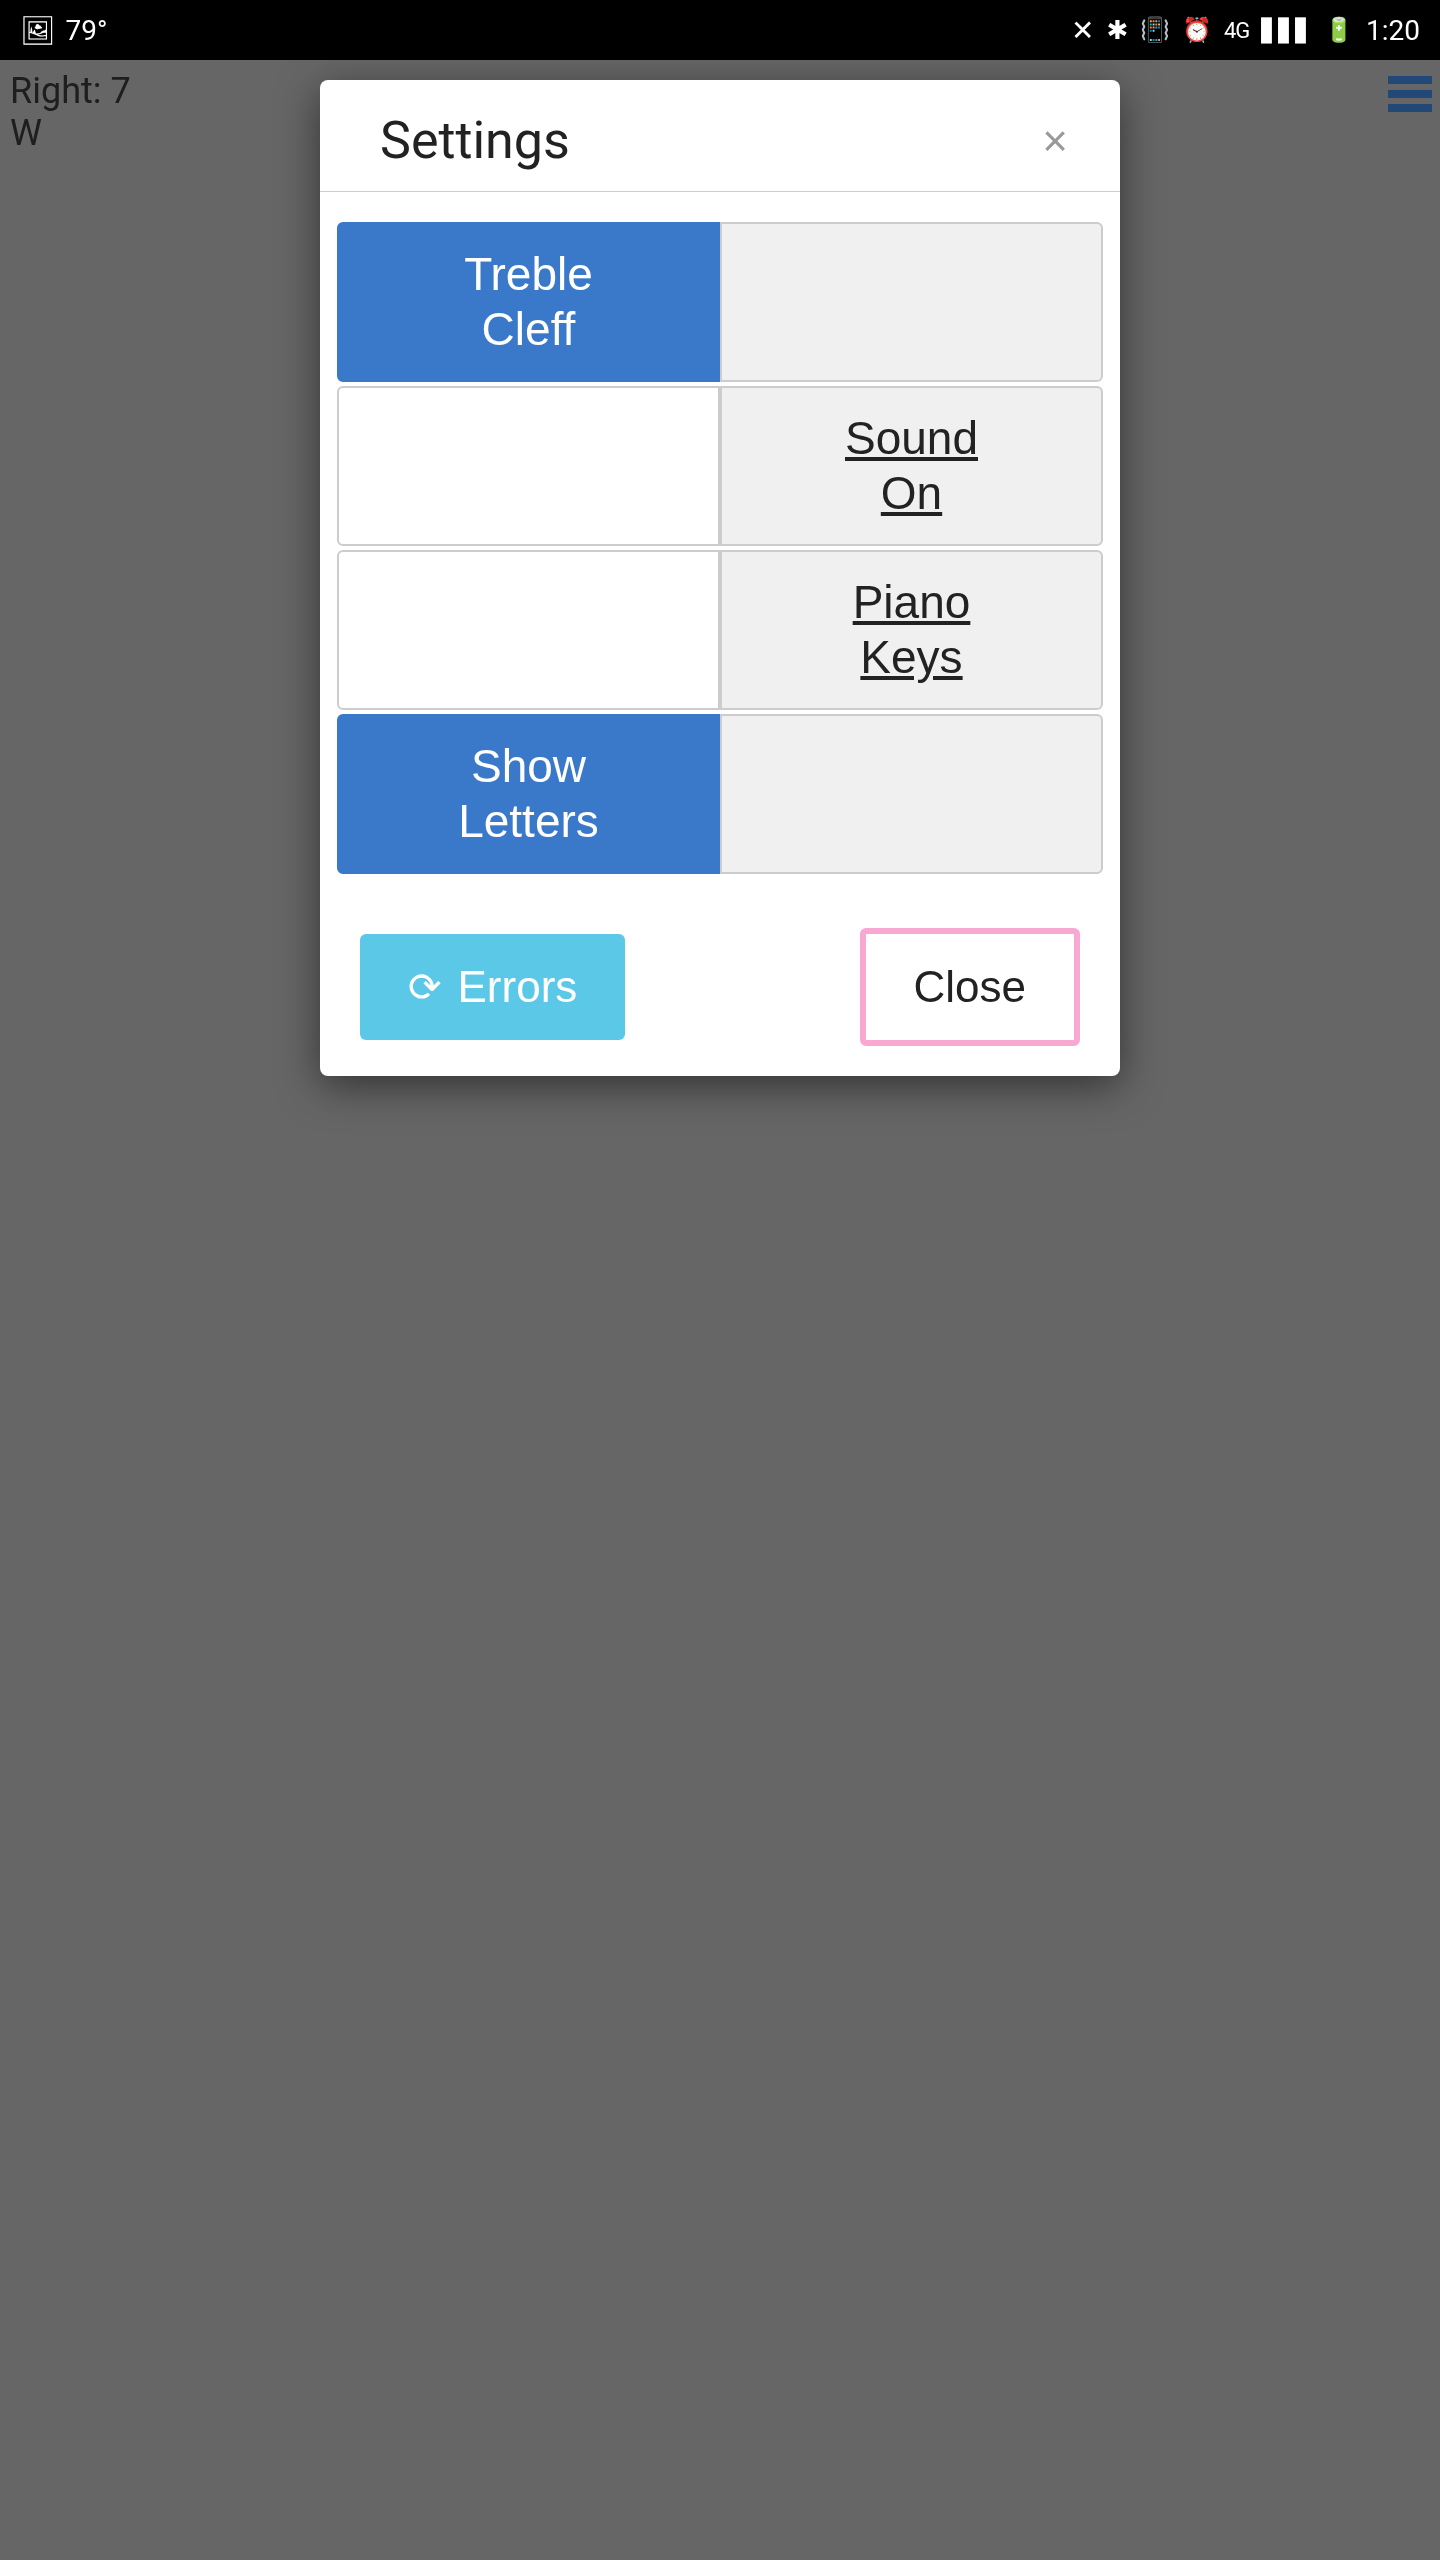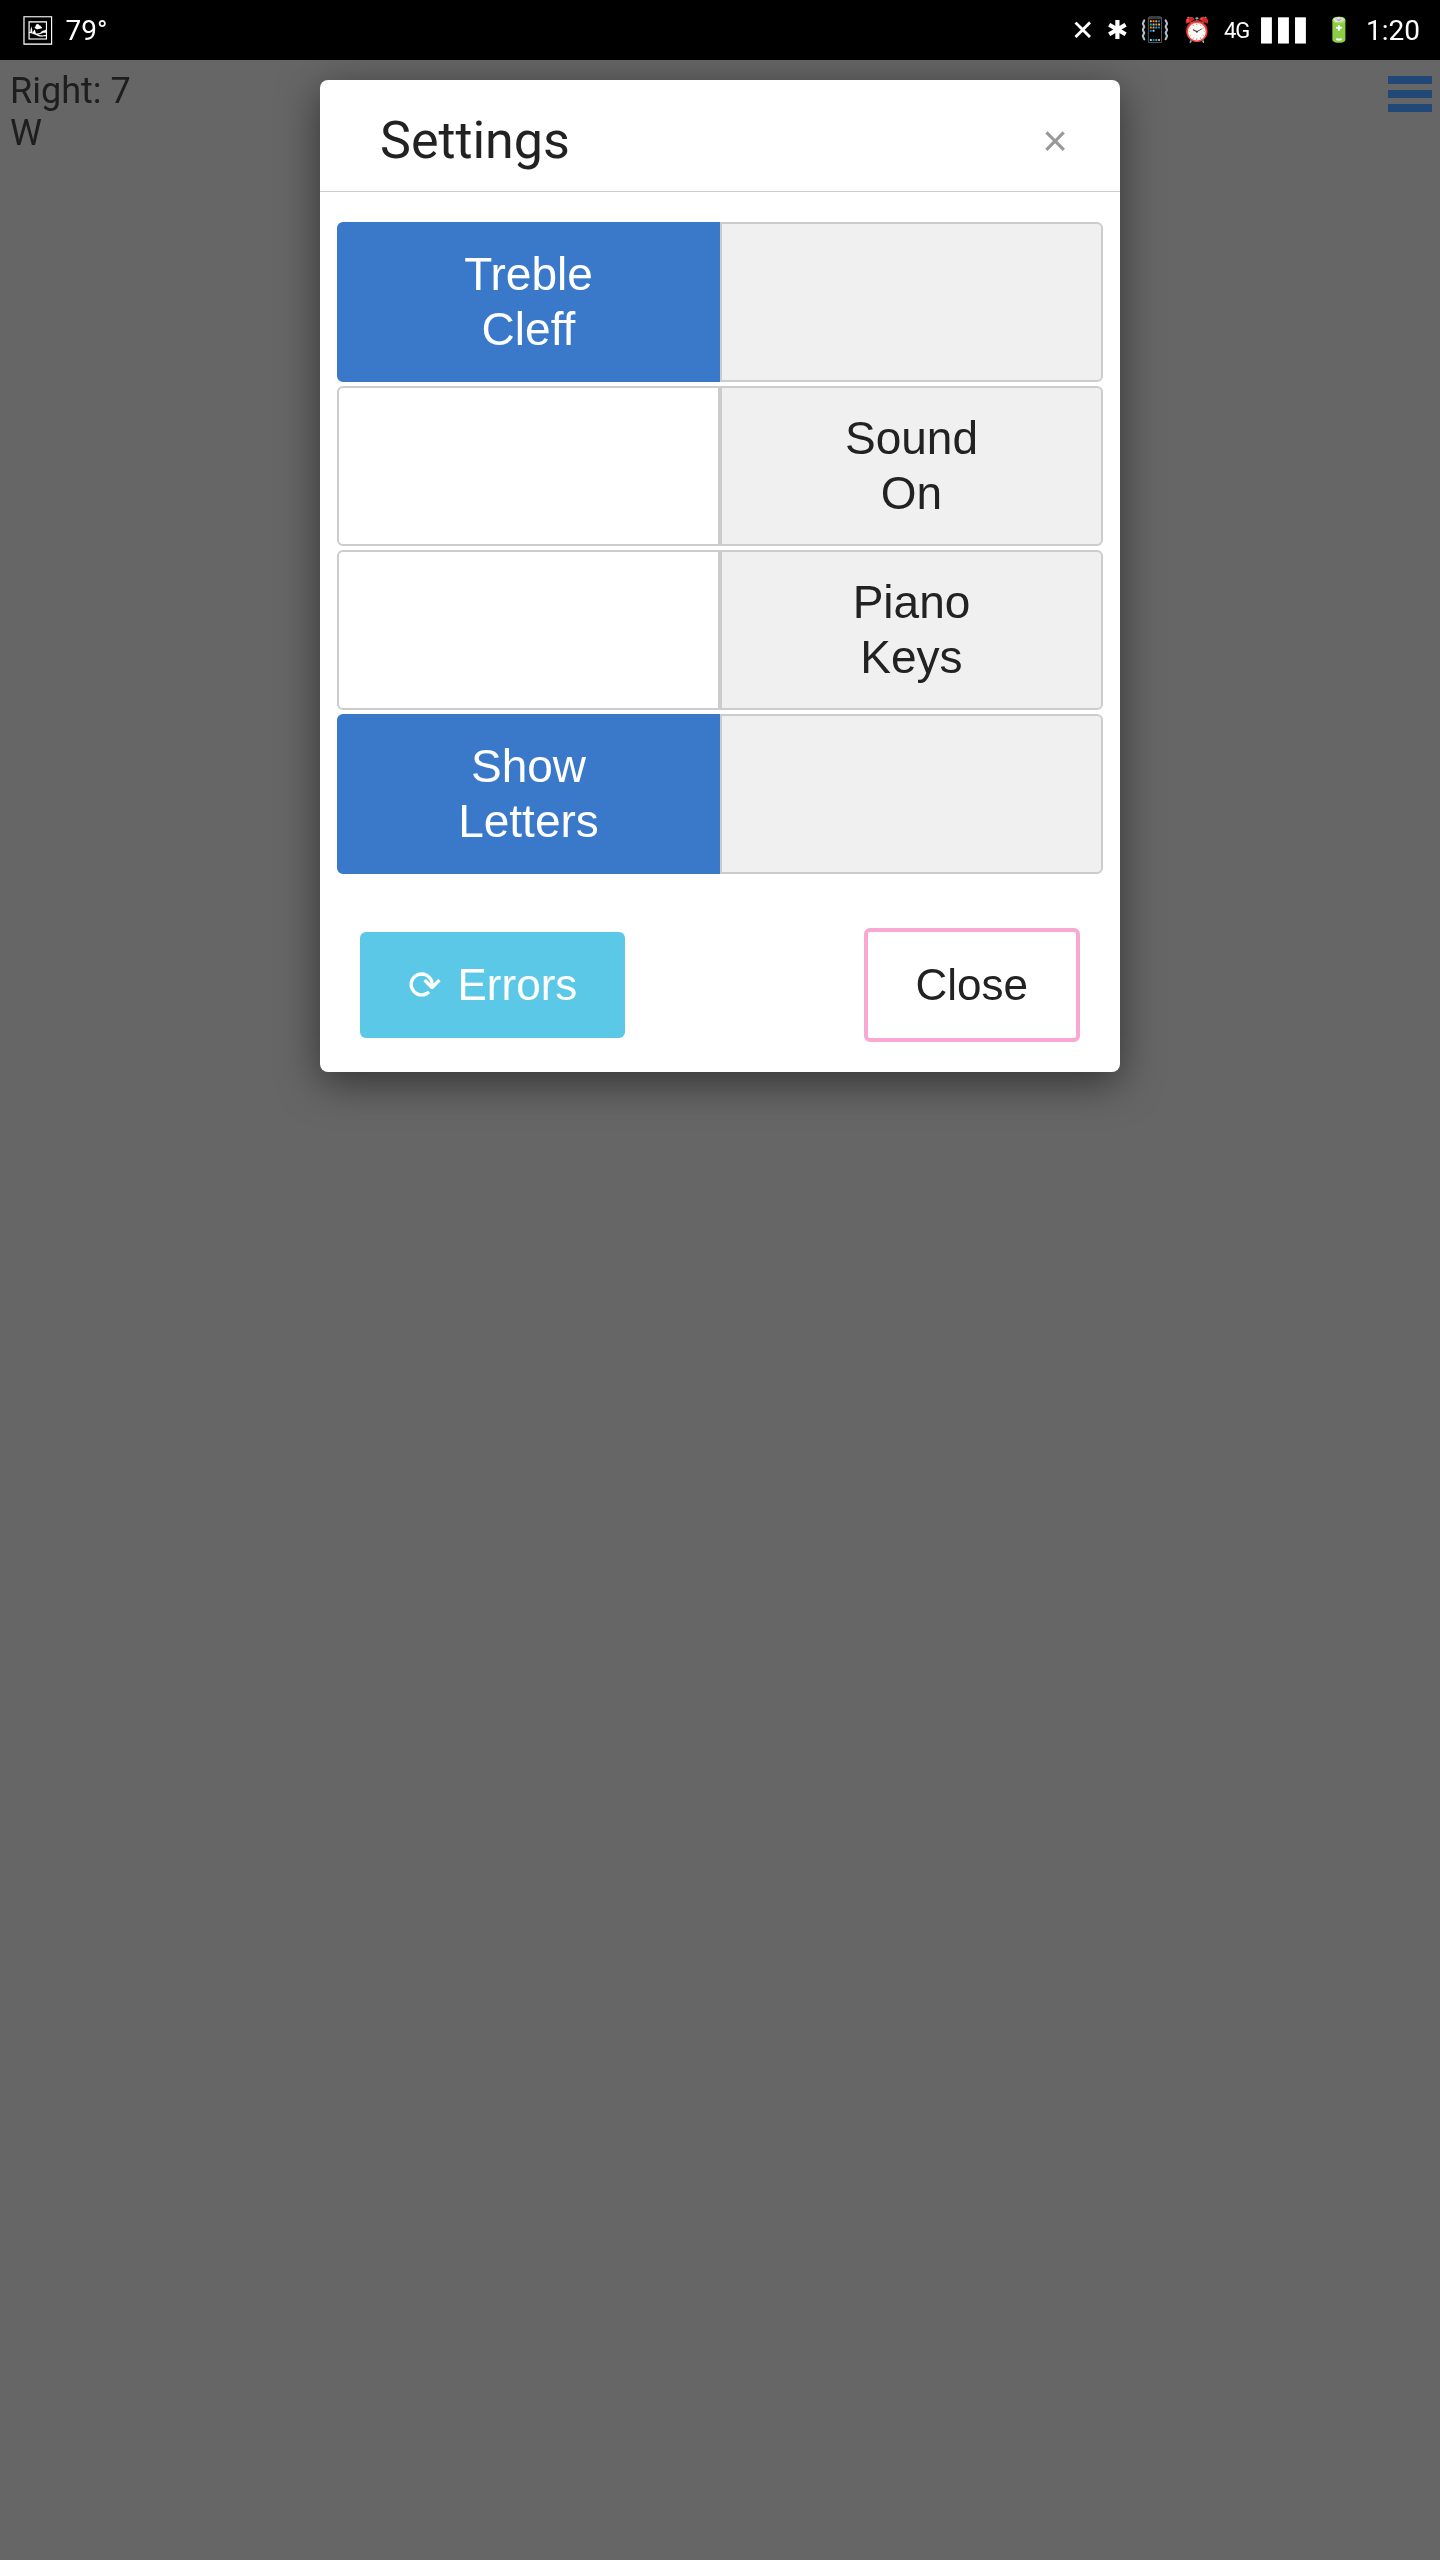--- a/index.html
+++ b/index.html
@@ -171,20 +171,21 @@
       border-radius: 0 6px 6px 0;
       color: #222222;
       font-size: 46px;
       font-weight: 400;
       cursor: pointer;
       display: flex;
       align-items: center;
       justify-content: center;
       text-align: center;
       line-height: 1.2;
+      text-decoration: underline;
     }
 
     .toggle-btn-left.inactive {
       background-color: #ffffff;
       color: #222222;
       border: 2px solid #cccccc;
     }
 
     
     .dialog-footer {
@@ -207,21 +208,21 @@
       gap: 16px;
     }
 
     .reset-icon {
       font-size: 40px;
     }
 
     .close-button {
       background-color: #ffffff;
       color: #222222;
-      border: 4px solid #f9a8d4;
+      border: 6px solid #f9a8d4;
       border-radius: 6px;
       padding: 28px 48px;
       font-size: 44px;
       cursor: pointer;
     }
   </style>
 </head>
 <body>
 
 <div class="status-bar">

